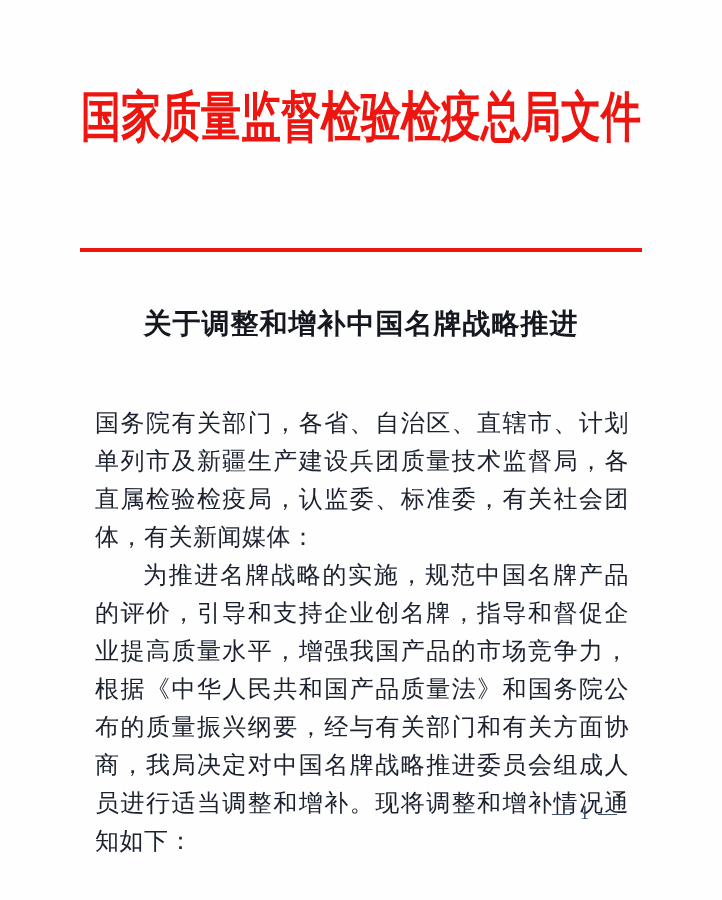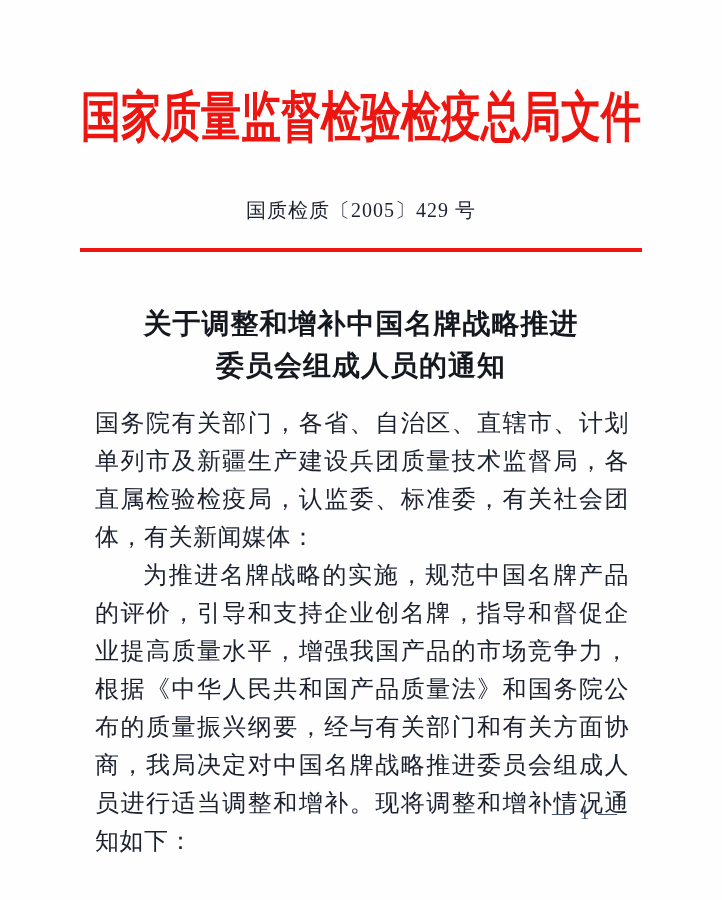--- a/index.html
+++ b/index.html
@@ -98,27 +98,25 @@
     white-space: nowrap;
   }
 </style>
 </head>
 <body>
 
 <div class="page">
 
   <div class="agency-header">国家质量监督检验检疫总局文件</div>
 
-  <div class="doc-number">国质检质〔2005〕429 号</div>
 
   <div class="red-divider"></div>
 
   <div class="doc-title">
     <div>关于调整和增补中国名牌战略推进</div>
-    <div>委员会组成人员的通知</div>
   </div>
 
   <div class="body-text">
     <p>国务院有关部门，各省、自治区、直辖市、计划单列市及新疆生产建设兵团质量技术监督局，各直属检验检疫局，认监委、标准委，有关社会团体，有关新闻媒体：</p>
     <p class="indent">为推进名牌战略的实施，规范中国名牌产品的评价，引导和支持企业创名牌，指导和督促企业提高质量水平，增强我国产品的市场竞争力，根据《中华人民共和国产品质量法》和国务院公布的质量振兴纲要，经与有关部门和有关方面协商，我局决定对中国名牌战略推进委员会组成人员进行适当调整和增补。现将调整和增补情况通知如下：</p>
   </div>
 
   <div class="page-number">— 1 —</div>
 
 </div>

